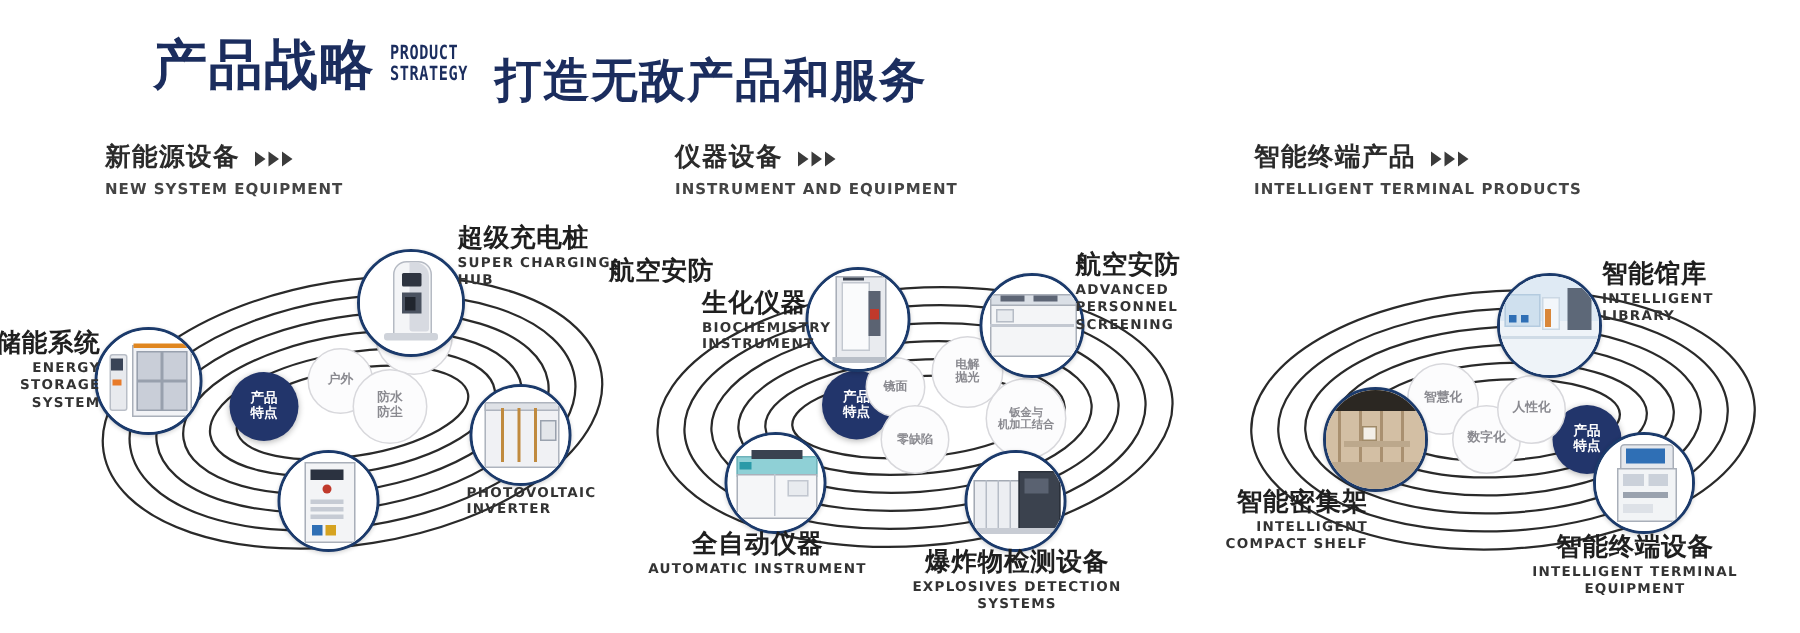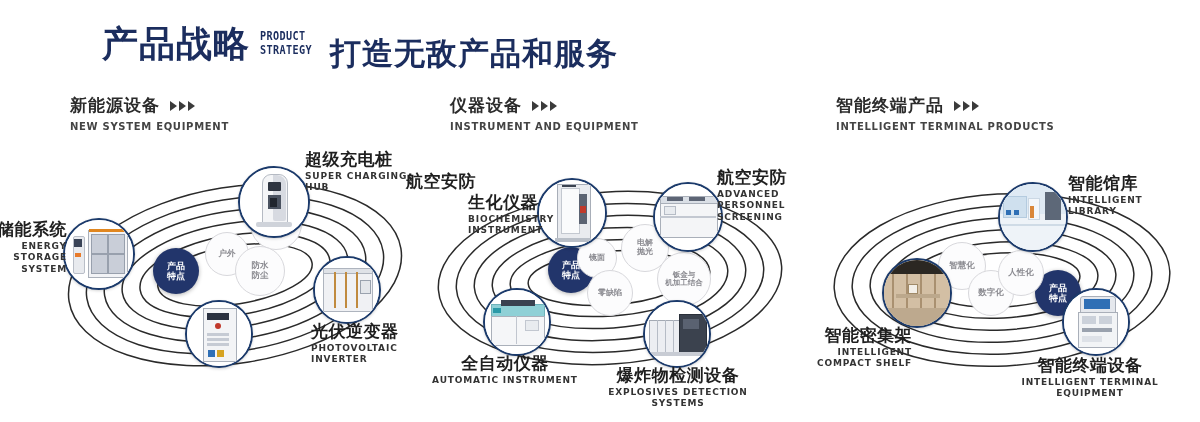--- a/index.html
+++ b/index.html
@@ -197,21 +197,20 @@
       <div class="art">
         <div class="pc" style="left:8px;top:12px;width:48px;height:40px;background:#f0f1f4;border:1px solid #aeb4be;"></div>
         <div class="pc" style="left:8px;top:10px;width:48px;height:4px;background:#dfe2e7;border:1px solid #aeb4be;"></div>
         <div class="pc" style="left:19px;top:14px;width:1.5px;height:36px;background:#c08a3e;"></div>
         <div class="pc" style="left:30px;top:14px;width:1.5px;height:36px;background:#c08a3e;"></div>
         <div class="pc" style="left:41px;top:14px;width:1.5px;height:36px;background:#c08a3e;"></div>
         <div class="pc" style="left:45px;top:22px;width:9px;height:12px;background:#e3e6ea;border:1px solid #9aa2ae;"></div>
       </div>
     </div>
     <div class="cap l" style="left:256px;top:162px;width:140px;">
-      <div class="cn">光伏逆变器</div>
       <div class="en">PHOTOVOLTAIC INVERTER</div>
     </div>
 
     <div class="node" style="left:130px;top:140px;width:64px;height:64px;">
       <div class="art">
         <div class="pc" style="left:16px;top:6px;width:32px;height:52px;background:#f3f4f6;border:1px solid #a9afb9;"></div>
         <div class="pc" style="left:20px;top:11px;width:22px;height:7px;background:#2b3240;"></div>
         <div class="pc" style="left:28px;top:21px;width:6px;height:6px;border-radius:50%;background:#c0392b;"></div>
         <div class="pc" style="left:20px;top:31px;width:22px;height:3px;background:#c6cbd4;"></div>
         <div class="pc" style="left:20px;top:36px;width:22px;height:3px;background:#c6cbd4;"></div>

